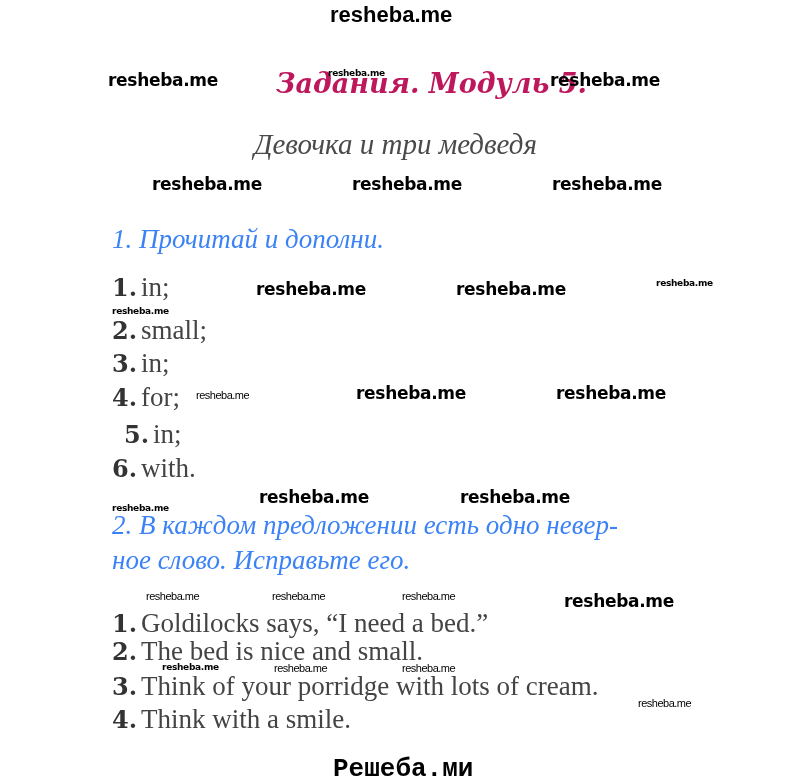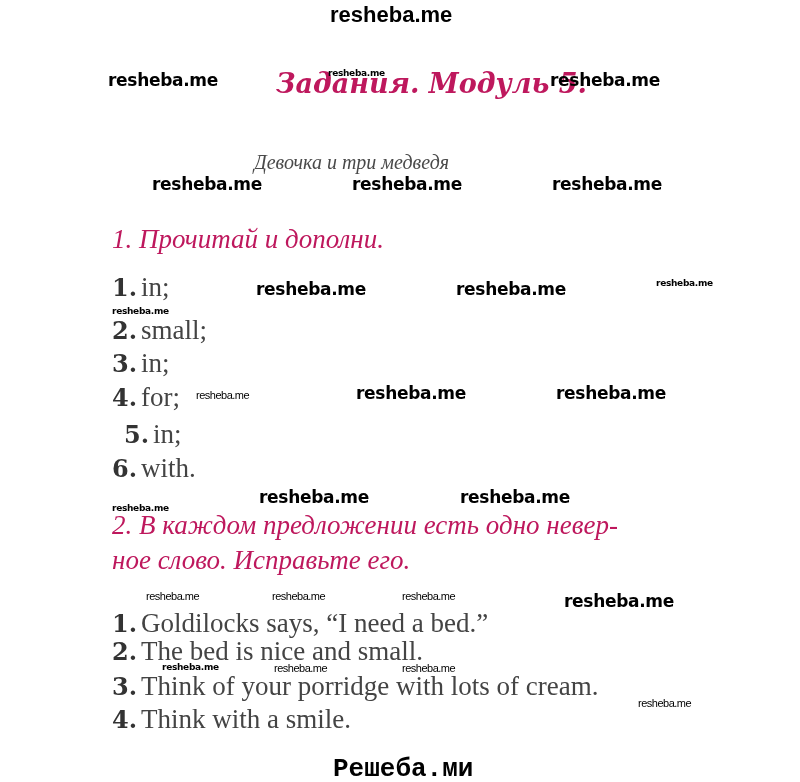--- a/index.html
+++ b/index.html
@@ -3,22 +3,22 @@
   <meta charset="utf-8">
   <style>
     html, body { margin: 0; padding: 0; background: #ffffff; }
     body { width: 800px; height: 782px; position: relative; overflow: hidden; }
     .abs { position: absolute; white-space: nowrap; }
     .wm-big { font-family: "Liberation Sans", sans-serif; font-weight: bold; color: #000; font-size: 22px; }
     .wm-med { font-family: "DejaVu Sans", sans-serif; font-weight: bold; color: #000; font-size: 17px; letter-spacing: -0.3px; }
     .wm-small { font-family: "DejaVu Sans", sans-serif; font-weight: bold; color: #000; font-size: 9px; letter-spacing: -0.3px; }
     .wm-thin { font-family: "Liberation Sans", sans-serif; color: #000; font-size: 11px; letter-spacing: -0.5px; }
     .title { font-family: "DejaVu Serif", serif; font-style: italic; font-weight: bold; color: #be185d; font-size: 27px; }
-    .subtitle { font-family: "Liberation Serif", serif; font-style: italic; color: #4a4a4a; font-size: 20px; margin-top: 23px; }
-    .task { font-family: "Liberation Serif", serif; font-style: italic; color: #be185d; font-size: 27px; }
+    .subtitle { font-family: "Liberation Serif", serif; font-style: italic; color: #4a4a4a; font-size: 29px; }
+    .task { font-family: "Liberation Serif", serif; font-style: italic; color: #3b82f6; font-size: 27px; }
     .line { font-family: "Liberation Serif", serif; color: #444; font-size: 27px; }
     .num { font-family: "DejaVu Serif", serif; font-weight: bold; color: #333; font-size: 24px; }
     .footer { font-family: Liberation Mono, monospace; font-weight: bold; color: #000; font-size: 26px; }
   </style>
 </head>
 <body>
 
 <div class="abs wm-big" style="left:330px;top:2px;">resheba.me</div>
 
 <div class="abs title" style="left:276px;top:68px;">Задания. Модуль 5.</div>

